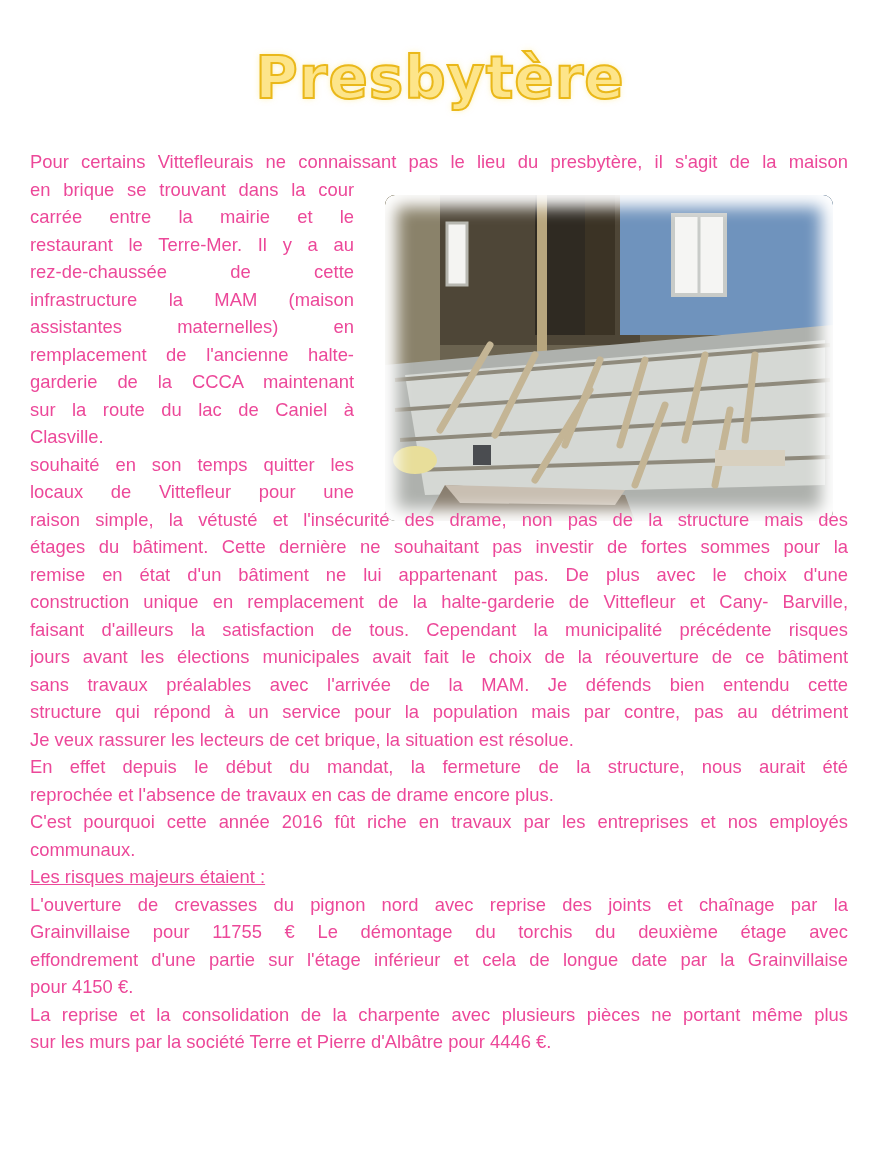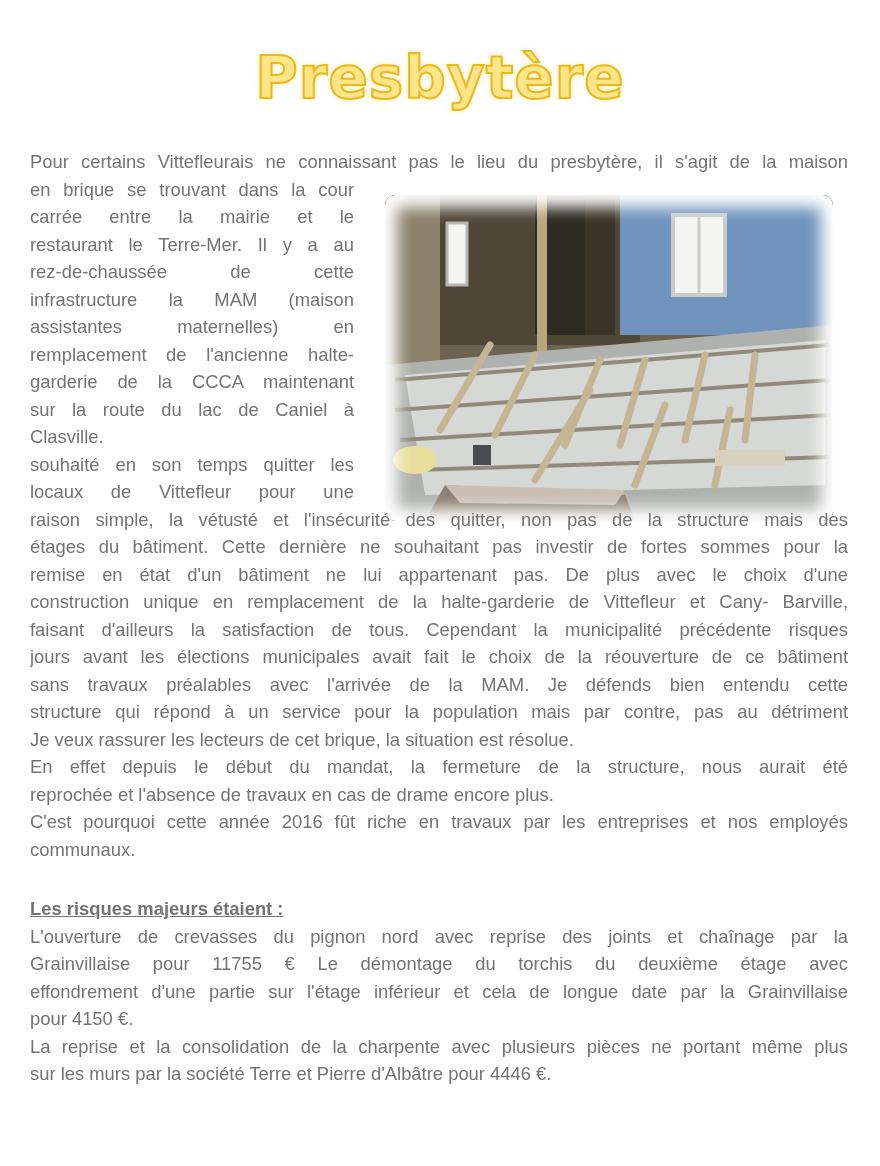--- a/index.html
+++ b/index.html
@@ -9,26 +9,26 @@
     position: absolute; left: 0; top: 38px; width: 880px; text-align: center;
     font-family: "DejaVu Sans", sans-serif; font-weight: bold; font-size: 58px;
     letter-spacing: 1px; line-height: 80px;
     color: #fde58a;
     -webkit-text-stroke: 2px #eab81a;
     text-shadow: 0 0 6px rgba(250,220,90,0.55);
   }
   .body-text {
     position: absolute; left: 30px; top: 148px; width: 818px;
     font-family: "Liberation Sans", sans-serif; font-size: 18.4px; line-height: 27.5px;
-    color: #737373; text-align: justify;
+    color: #ec4899; text-align: justify;
   }
   .line { display: block; height: 27.5px; white-space: nowrap; overflow: hidden; }
   .line.just { text-align: justify; text-align-last: justify; }
   .line.narrow { width: 324px; }
-  .heading { font-weight: bold; text-decoration: underline; margin-top: 32px; }
+  .heading { font-weight: normal; text-decoration: underline; }
   .photo {
     position: absolute; left: 385px; top: 195px; width: 448px; height: 326px;
     border-radius: 10px; overflow: hidden;
     box-shadow: 0 0 14px 10px #ffffff inset;
   }
   .photo svg { display: block; }
   .photo::after {
     content: ""; position: absolute; inset: 0; border-radius: 10px;
     box-shadow: inset 0 0 16px 12px #ffffff;
   }
@@ -99,21 +99,21 @@
     <span class="line narrow just">infrastructure la MAM (maison</span>
     <span class="line narrow just">assistantes maternelles) en</span>
     <span class="line narrow just">remplacement de l'ancienne halte-</span>
     <span class="line narrow just">garderie de la CCCA maintenant</span>
     <span class="line narrow just">sur la route du lac de Caniel à</span>
     <span class="line narrow">Clasville.</span>
 
     <span class="line narrow just">souhaité en son temps quitter les</span>
     <span class="line narrow just">locaux de Vittefleur pour une</span>
 
-    <span class="line just">raison simple, la vétusté et l'insécurité des quitter, non pas de la structure mais des</span>
+    <span class="line just">raison simple, la vétusté et l'insécurité des drame, non pas de la structure mais des</span>
     <span class="line just">étages du bâtiment. Cette dernière ne souhaitant pas investir de fortes sommes pour la</span>
     <span class="line just">remise en état d'un bâtiment ne lui appartenant pas. De plus avec le choix d'une</span>
     <span class="line just">construction unique en remplacement de la halte-garderie de Vittefleur et Cany- Barville,</span>
     <span class="line just">faisant d'ailleurs la satisfaction de tous. Cependant la municipalité précédente risques</span>
     <span class="line just">jours avant les élections municipales avait fait le choix de la réouverture de ce bâtiment</span>
     <span class="line just">sans travaux préalables avec l'arrivée de la MAM. Je défends bien entendu cette</span>
     <span class="line just">structure qui répond à un service pour la population mais par contre, pas au détriment</span>
     <span class="line">Je veux rassurer les lecteurs de cet brique, la situation est résolue.</span>
     <span class="line just">En effet depuis le début du mandat, la fermeture de la structure, nous aurait été</span>
     <span class="line">reprochée et l'absence de travaux en cas de drame encore plus.</span>

